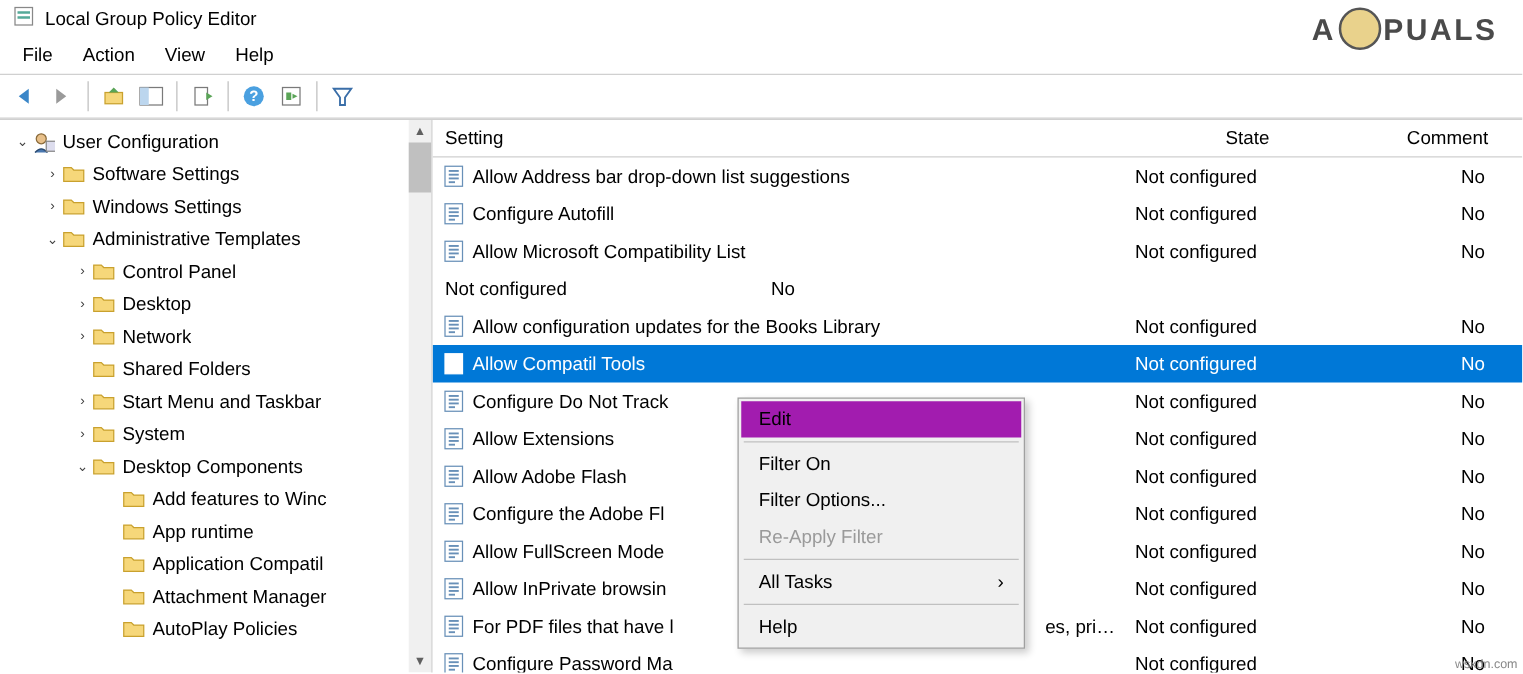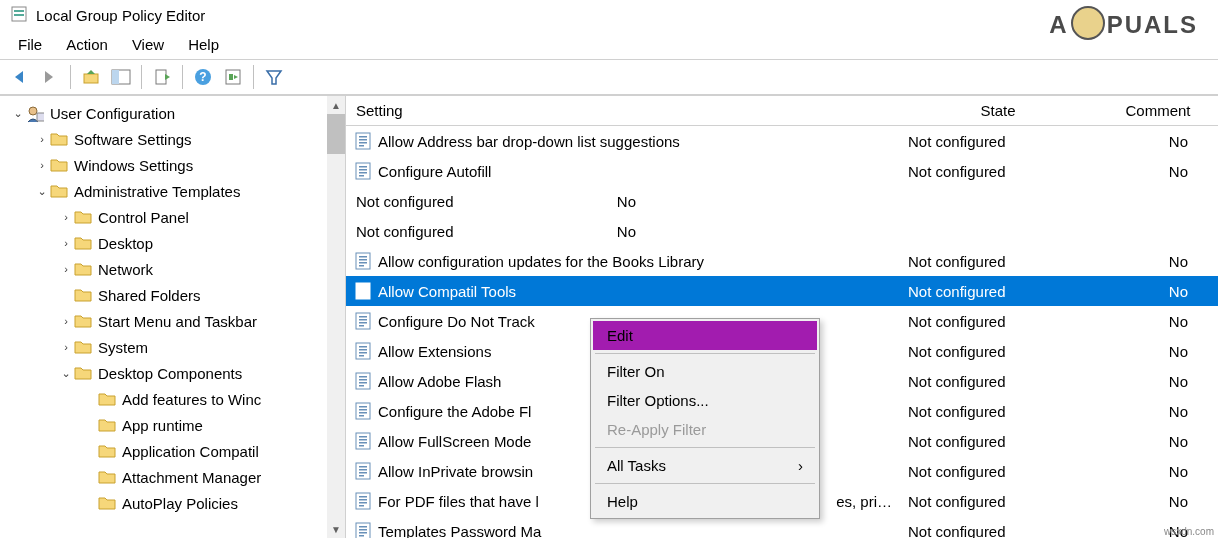--- a/index.html
+++ b/index.html
@@ -303,20 +303,30 @@
                 <rect x="5" y="7" width="8" height="1.5" fill="#6890b8"></rect>
                 <rect x="5" y="10" width="8" height="1.5" fill="#6890b8"></rect>
                 <rect x="5" y="13" width="5" height="1.5" fill="#6890b8"></rect>
               </svg></span>
             <span>Configure Autofill</span>
           </div>
           <div class="c2">Not configured</div>
           <div class="c3">No</div>
         </div>
         <div class="row">
+          <div class="c1">
+            <span class="setting-icon"><svg width="18" height="18">
+                <rect x="2" y="1" width="14" height="16" fill="#fff" stroke="#6890b8"></rect>
+                <rect x="5" y="4" width="8" height="1.5" fill="#6890b8"></rect>
+                <rect x="5" y="7" width="8" height="1.5" fill="#6890b8"></rect>
+                <rect x="5" y="10" width="8" height="1.5" fill="#6890b8"></rect>
+                <rect x="5" y="13" width="5" height="1.5" fill="#6890b8"></rect>
+              </svg></span>
+            <span>Allow Microsoft Compatibility List</span>
+          </div>
           <div class="c2">Not configured</div>
           <div class="c3">No</div>
         </div>
         <div class="row">
           <div class="c2">Not configured</div>
           <div class="c3">No</div>
         </div>
         <div class="row">
           <div class="c1">
             <span class="setting-icon"><svg width="18" height="18">
@@ -446,21 +456,21 @@
         </div>
         <div class="row">
           <div class="c1">
             <span class="setting-icon"><svg width="18" height="18">
                 <rect x="2" y="1" width="14" height="16" fill="#fff" stroke="#6890b8"></rect>
                 <rect x="5" y="4" width="8" height="1.5" fill="#6890b8"></rect>
                 <rect x="5" y="7" width="8" height="1.5" fill="#6890b8"></rect>
                 <rect x="5" y="10" width="8" height="1.5" fill="#6890b8"></rect>
                 <rect x="5" y="13" width="5" height="1.5" fill="#6890b8"></rect>
               </svg></span>
-            <span>Templates Password Ma</span>
+            <span>Configure Password Ma</span>
           </div>
           <div class="c2">Not configured</div>
           <div class="c3">No</div>
         </div>
       </div>
   </div>
 
 </div>
 
 <div class="ctx" id="ctx">

